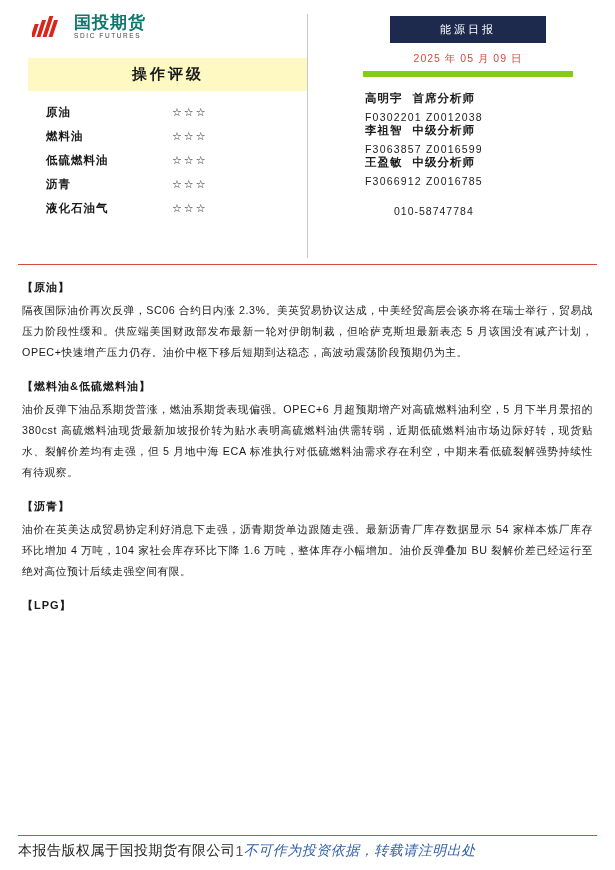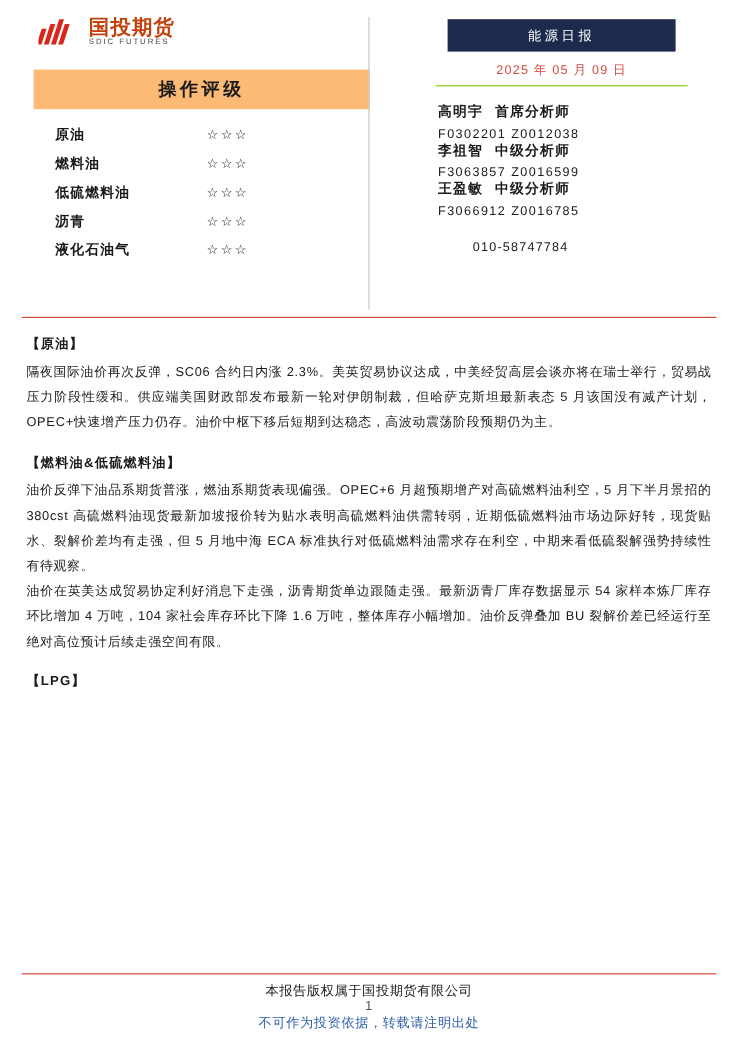--- a/index.html
+++ b/index.html
@@ -36,36 +36,36 @@
   }
   .logo-mark{
     width:36px;height:26px;
     display:block;
   }
   .logo-text{line-height:1;}
   .logo-cn{
     font-size:17px;
     font-weight:bold;
     letter-spacing:1px;
-    color:#c2410c;
+    color:#0f766e;
   }
   .logo-en{
     font-size:6.5px;
     letter-spacing:1.6px;
     color:#444;
     margin-top:2px;
   }
 
   .rating-box{
     margin-top:18px;
     margin-left:10px;
     width:280px;
   }
   .rating-title{
-    background:#fdba74;
+    background:#fef9c3;
     text-align:center;
     font-size:15px;
     font-weight:bold;
     letter-spacing:3px;
     padding:7px 0;
     color:#1a1a1a;
   }
   .rating-list{
     margin-top:14px;
     padding-left:18px;
@@ -94,31 +94,31 @@
     width:250px;
     padding-right:4px;
   }
   .report-tag{
     background:#1d2a4d;
     color:#fff;
     text-align:center;
     font-size:11px;
     letter-spacing:3px;
     padding:6px 0;
-    width:190px;
+    width:156px;
     margin:2px auto 0 auto;
   }
   .report-date{
     text-align:center;
     color:#d24b3e;
     font-size:10.5px;
     letter-spacing:1px;
     margin-top:9px;
     padding-bottom:5px;
-    border-bottom:1px solid #84cc16;
+    border-bottom:6px solid #84cc16;
     width:210px;
     margin-left:auto;
     margin-right:auto;
   }
   .analysts{
     margin-top:14px;
     padding-left:22px;
   }
   .analyst-name{
     font-size:11.5px;
@@ -180,29 +180,28 @@
   .footer{
     position:absolute;
     left:18px;right:18px;bottom:10px;
   }
   .footer-rule{
     border-top:1.4px solid #d24b3e;
     margin-bottom:6px;
   }
   .footer-row{
     display:flex;
-    justify-content:center;
+    justify-content:flex-start;
     align-items:center;
-    font-size:11px;
+    font-size:14px;
     letter-spacing:0.5px;
-    flex-direction:column;
   }
   .footer-left{color:#1a1a1a;}
   .footer-center{color:#555;}
-  .footer-right{color:#2f5fa8;}
+  .footer-right{color:#2f5fa8;font-style:italic;}
 
   .vline{
     position:absolute;
     left:307px;
     top:14px;
     height:244px;
     border-left:1px solid #c9c9c9;
   }
 </style>
 </head>
@@ -291,20 +290,21 @@
   <div class="divider-top"></div>
 
   <div class="content">
 
     <div class="sec-title">【原油】</div>
     <div class="sec-body">隔夜国际油价再次反弹，SC06 合约日内涨 2.3%。美英贸易协议达成，中美经贸高层会谈亦将在瑞士举行，贸易战压力阶段性缓和。供应端美国财政部发布最新一轮对伊朗制裁，但哈萨克斯坦最新表态 5 月该国没有减产计划，OPEC+快速增产压力仍存。油价中枢下移后短期到达稳态，高波动震荡阶段预期仍为主。</div>
 
     <div class="sec-title">【燃料油&amp;低硫燃料油】</div>
     <div class="sec-body">油价反弹下油品系期货普涨，燃油系期货表现偏强。OPEC+6 月超预期增产对高硫燃料油利空，5 月下半月景招的 380cst 高硫燃料油现货最新加坡报价转为贴水表明高硫燃料油供需转弱，近期低硫燃料油市场边际好转，现货贴水、裂解价差均有走强，但 5 月地中海 ECA 标准执行对低硫燃料油需求存在利空，中期来看低硫裂解强势持续性有待观察。</div>
 
+    <div class="sec-title">【沥青】</div>
     <div class="sec-body">油价在英美达成贸易协定利好消息下走强，沥青期货单边跟随走强。最新沥青厂库存数据显示 54 家样本炼厂库存环比增加 4 万吨，104 家社会库存环比下降 1.6 万吨，整体库存小幅增加。油价反弹叠加 BU 裂解价差已经运行至绝对高位预计后续走强空间有限。</div>
 
     <div class="sec-title">【LPG】</div>
 
   </div>
 
   <div class="footer">
     <div class="footer-rule"></div>
     <div class="footer-row">
       <div class="footer-left">本报告版权属于国投期货有限公司</div>

